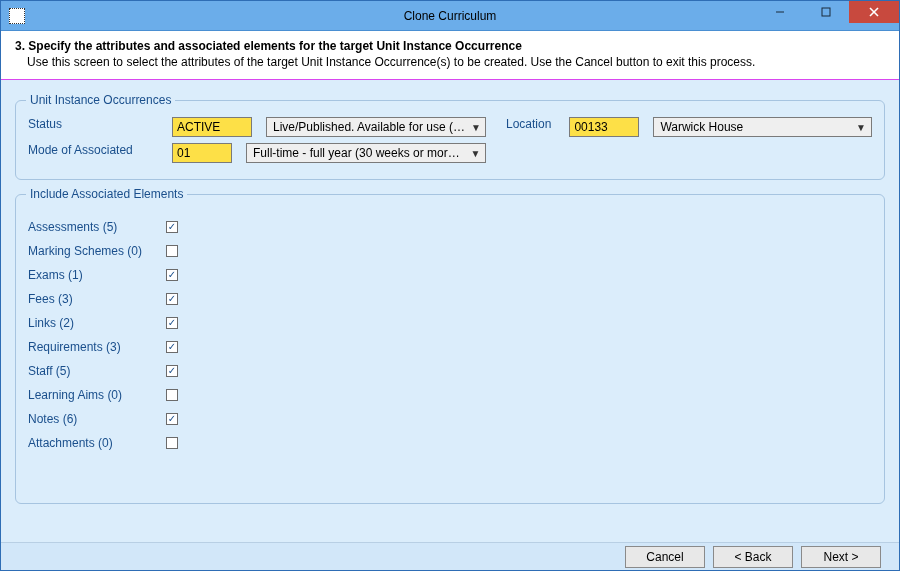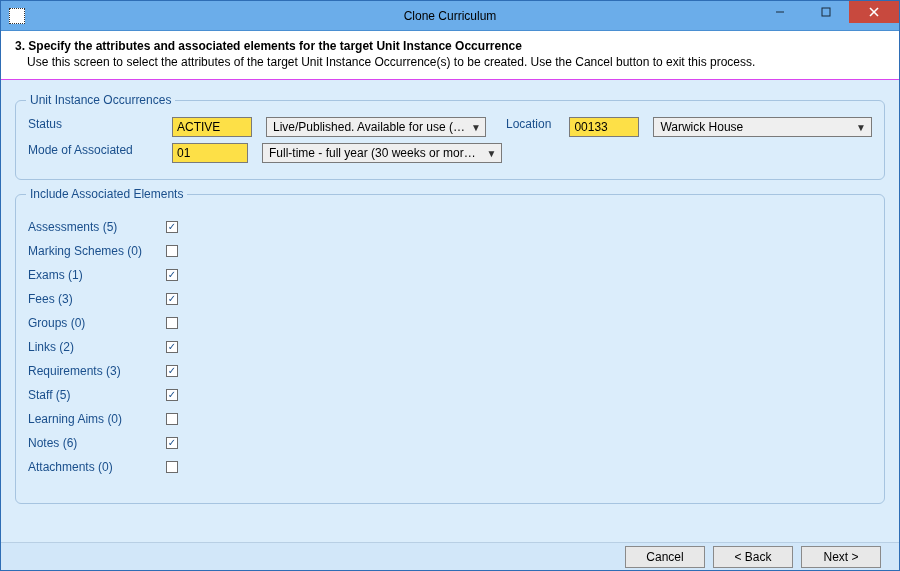--- a/index.html
+++ b/index.html
@@ -225,21 +225,21 @@
         <span class="lbl-inline">Location</span>
         <input class="txt" style="width: 70px;" value="00133">
         <div class="combo" style="flex:1">
           <span class="combo-text">Warwick House</span>
           <span class="arrow">▼</span>
         </div>
       </div>
 
       <div class="row">
         <span class="lbl">Mode of Associated</span>
-        <input class="txt" style="width: 76px;" value="01">
+        <input class="txt" style="width: 60px;" value="01">
         <div class="combo" style="width:240px">
           <span class="combo-text">Full-time - full year (30 weeks or more) (01</span>
           <span class="arrow">▼</span>
         </div>
       </div>
     </div>
 
     <div class="groupbox" style="margin-top:14px; min-height:310px;">
       <div class="groupbox-legend">Include Associated Elements</div>
       <div class="elements-list" id="elements-list">
@@ -252,24 +252,20 @@
             <span class="el-label">Marking Schemes (0)</span>
             <span class="chk"></span>
           </div>
           <div class="el-row">
             <span class="el-label">Exams (1)</span>
             <span class="chk">✓</span>
           </div>
           <div class="el-row">
             <span class="el-label">Fees (3)</span>
             <span class="chk">✓</span>
-          </div>
-          <div class="el-row">
-            <span class="el-label">Groups (0)</span>
-            <span class="chk"></span>
           </div>
           <div class="el-row">
             <span class="el-label">Links (2)</span>
             <span class="chk">✓</span>
           </div>
           <div class="el-row">
             <span class="el-label">Requirements (3)</span>
             <span class="chk">✓</span>
           </div>
           <div class="el-row">

